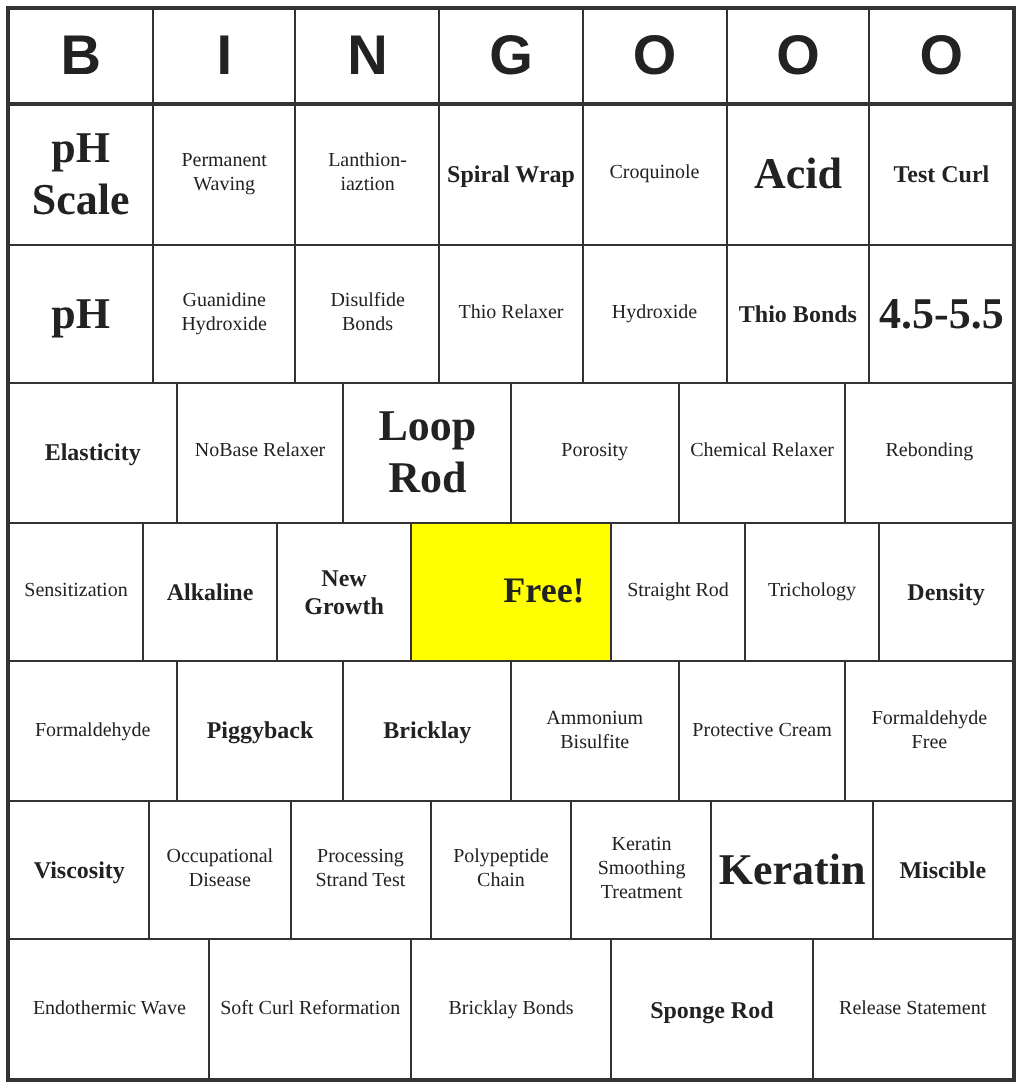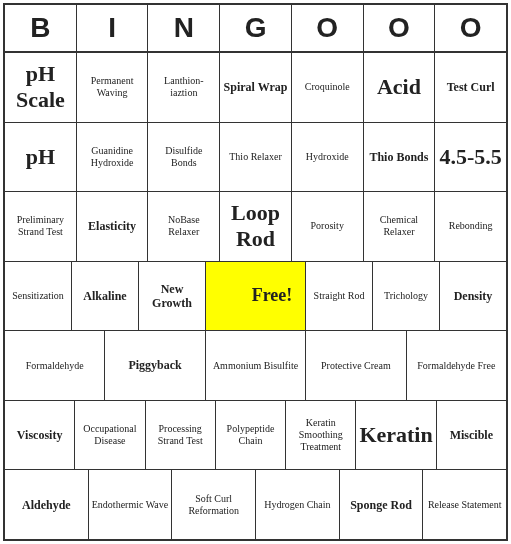--- a/index.html
+++ b/index.html
@@ -105,55 +105,54 @@
       <div class="bingo-row">
         <div class="bingo-cell large-text">pH</div>
         <div class="bingo-cell">Guanidine Hydroxide</div>
         <div class="bingo-cell">Disulfide Bonds</div>
         <div class="bingo-cell">Thio Relaxer</div>
         <div class="bingo-cell">Hydroxide</div>
         <div class="bingo-cell medium-text">Thio Bonds</div>
         <div class="bingo-cell large-text">4.5-5.5</div>
       </div>
       <div class="bingo-row">
-        <div class="bingo-cell">Preliminary Strand Test</div>
         <div class="bingo-cell medium-text">Elasticity</div>
         <div class="bingo-cell">NoBase Relaxer</div>
         <div class="bingo-cell large-text">Loop Rod</div>
         <div class="bingo-cell">Porosity</div>
         <div class="bingo-cell">Chemical Relaxer</div>
         <div class="bingo-cell">Rebonding</div>
       </div>
       <div class="bingo-row">
         <div class="bingo-cell">Sensitization</div>
         <div class="bingo-cell medium-text">Alkaline</div>
         <div class="bingo-cell medium-text">New Growth</div>
         <div class="bingo-cell free">Free!</div>
         <div class="bingo-cell">Straight Rod</div>
         <div class="bingo-cell">Trichology</div>
         <div class="bingo-cell medium-text">Density</div>
       </div>
       <div class="bingo-row">
         <div class="bingo-cell">Formaldehyde</div>
         <div class="bingo-cell medium-text">Piggyback</div>
+        <div class="bingo-cell medium-text">Bricklay</div>
         <div class="bingo-cell">Ammonium Bisulfite</div>
         <div class="bingo-cell">Protective Cream</div>
         <div class="bingo-cell">Formaldehyde Free</div>
       </div>
       <div class="bingo-row">
         <div class="bingo-cell medium-text">Viscosity</div>
         <div class="bingo-cell">Occupational Disease</div>
         <div class="bingo-cell">Processing Strand Test</div>
         <div class="bingo-cell">Polypeptide Chain</div>
         <div class="bingo-cell">Keratin Smoothing Treatment</div>
         <div class="bingo-cell large-text">Keratin</div>
         <div class="bingo-cell medium-text">Miscible</div>
       </div>
       <div class="bingo-row">
-        <div class="bingo-cell medium-text">Aldehyde</div>
         <div class="bingo-cell">Endothermic Wave</div>
         <div class="bingo-cell">Soft Curl Reformation</div>
-        <div class="bingo-cell">Hydrogen Chain</div>
+        <div class="bingo-cell">Bricklay Bonds</div>
         <div class="bingo-cell medium-text">Sponge Rod</div>
         <div class="bingo-cell">Release Statement</div>
       </div>
     </div>
 </div>
 
 </body></html>

